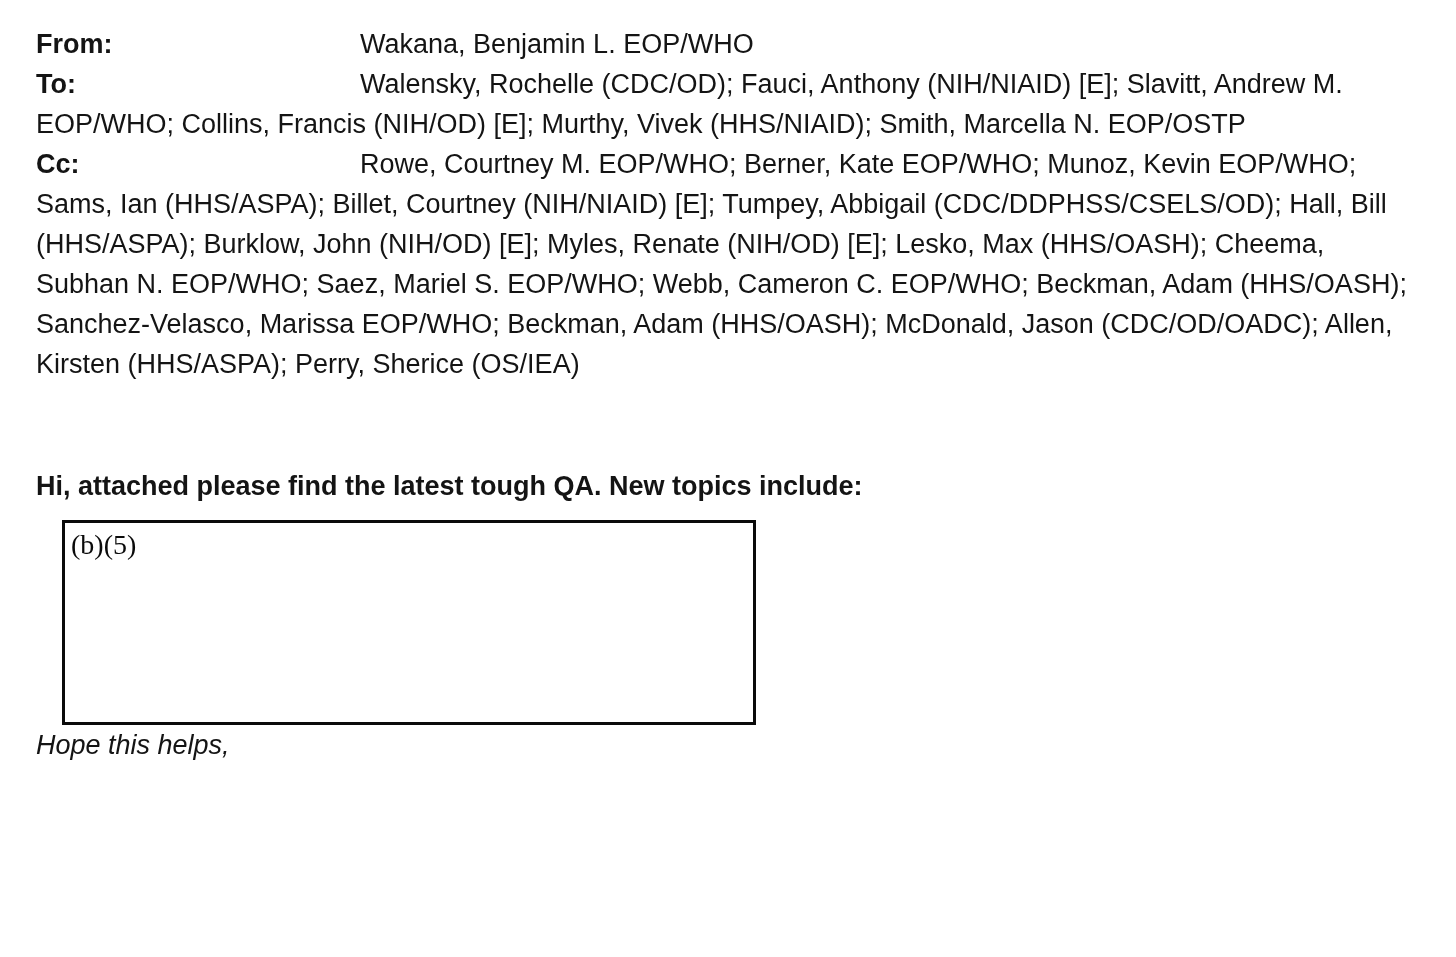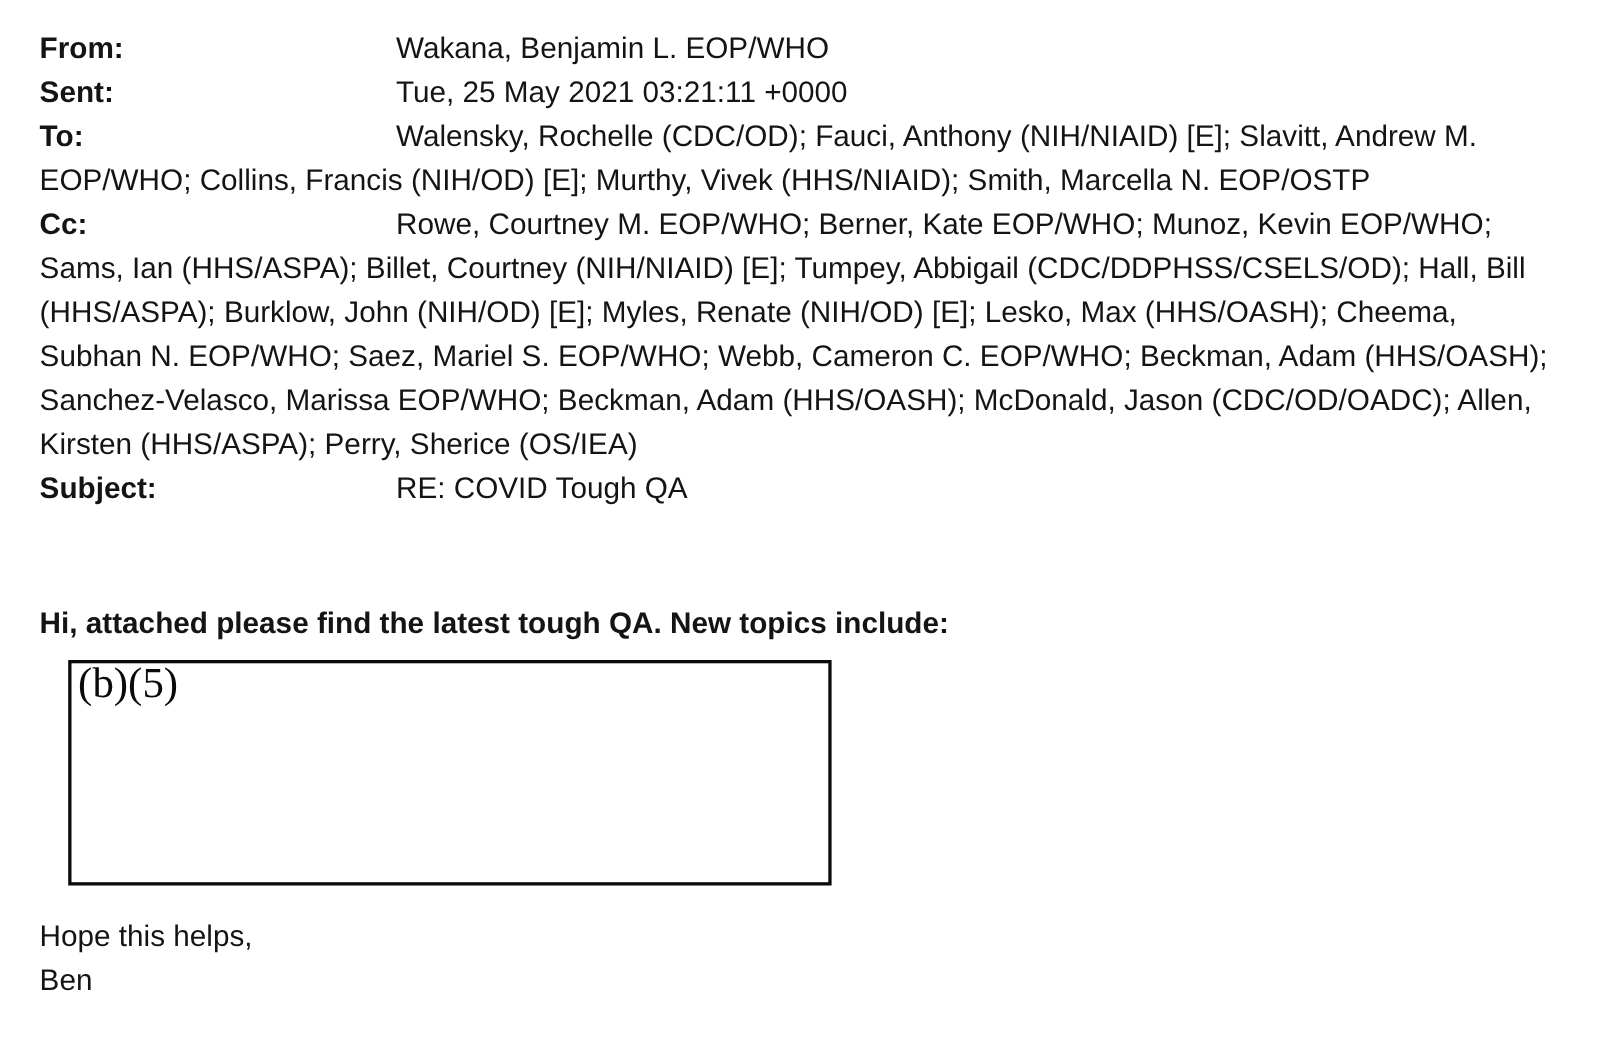--- a/index.html
+++ b/index.html
@@ -41,58 +41,51 @@
   .redaction-box {
     margin-top: 14px;
     margin-left: 26px;
     width: 694px;
     height: 205px;
     border: 3px solid #0a0a0a;
     padding: 2px 6px;
   }
   .redaction-code {
     font-family: "Liberation Serif", serif;
-    font-size: 39px;
+    font-size: 28px;
     line-height: 34px;
     color: #0a0a0a;
   }
   .body-closing {
-    margin-top: 26px;
+    font-style: italic;
   }
   .body-signature {
   }
 </style>
 </head>
 <body>
 
 <div class="page">
 
   <div class="hdr-row">
     <span class="hdr-label">From:</span><span class="hdr-value">Wakana, Benjamin L. EOP/WHO</span>
   </div>
 
-  <div class="hdr-row">
-    <span class="hdr-label">Sent:</span><span class="hdr-value">Tue, 25 May 2021 03:21:11 +0000</span>
-  </div>
 
   <div class="hdr-row">
     <span class="hdr-label">To:</span><span class="hdr-value">Walensky, Rochelle (CDC/OD); Fauci, Anthony (NIH/NIAID) [E]; Slavitt, Andrew M. EOP/WHO; Collins, Francis (NIH/OD) [E]; Murthy, Vivek (HHS/NIAID); Smith, Marcella N. EOP/OSTP</span>
   </div>
 
   <div class="hdr-row">
     <span class="hdr-label">Cc:</span><span class="hdr-value">Rowe, Courtney M. EOP/WHO; Berner, Kate EOP/WHO; Munoz, Kevin EOP/WHO; Sams, Ian (HHS/ASPA); Billet, Courtney (NIH/NIAID) [E]; Tumpey, Abbigail (CDC/DDPHSS/CSELS/OD); Hall, Bill (HHS/ASPA); Burklow, John (NIH/OD) [E]; Myles, Renate (NIH/OD) [E]; Lesko, Max (HHS/OASH); Cheema, Subhan N. EOP/WHO; Saez, Mariel S. EOP/WHO; Webb, Cameron C. EOP/WHO; Beckman, Adam (HHS/OASH); Sanchez-Velasco, Marissa EOP/WHO; Beckman, Adam (HHS/OASH); McDonald, Jason (CDC/OD/OADC); Allen, Kirsten (HHS/ASPA); Perry, Sherice (OS/IEA)</span>
   </div>
 
-  <div class="hdr-row">
-    <span class="hdr-label">Subject:</span><span class="hdr-value">RE: COVID Tough QA</span>
-  </div>
 
 
   <div class="body-greeting">Hi, attached please find the latest tough QA. New topics include:</div>
 
   <div class="redaction-box">
     <span class="redaction-code">(b)(5)</span>
   </div>
 
   <div class="body-closing">Hope this helps,</div>
-  <div class="body-signature">Ben</div>
 
 </div>
 
 </body></html>

